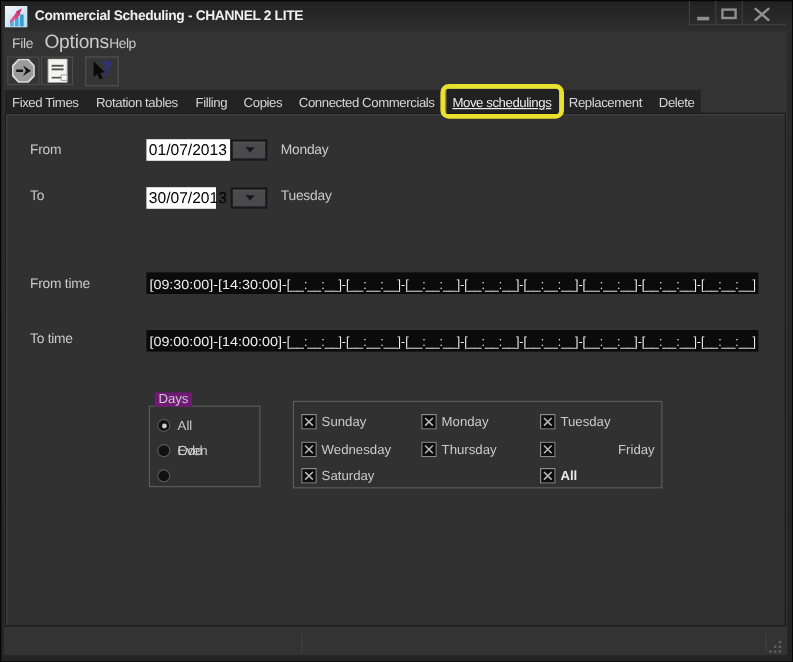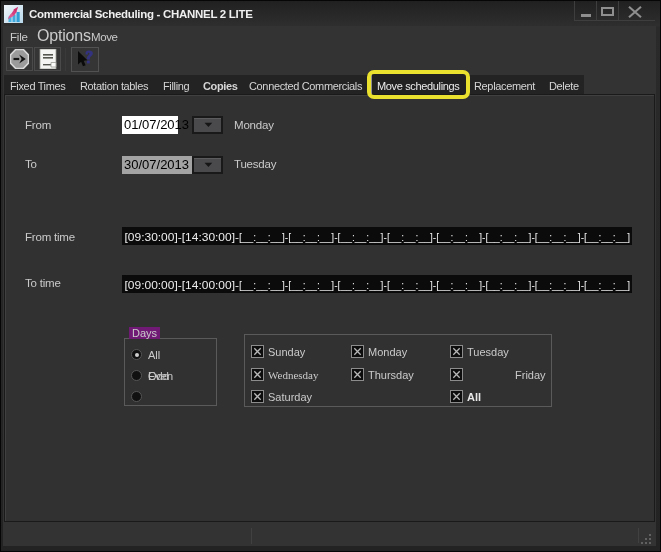--- a/index.html
+++ b/index.html
@@ -44,21 +44,21 @@
 
   <svg class="abs" style="left:53px; top:5px;" width="14" height="12" viewBox="0 0 14 12">
     <path d="M1 0.8 L13 11.2 M13 0.8 L1 11.2" stroke="#8f8f8f" stroke-width="2.1"></path>
   </svg>
 </div>
 
 <div id="client"></div>
 
 <div class="lbl" style="left:10px; top:31px; font-size:11.5px;">File</div>
 <div class="lbl" style="left:37px; top:27px; font-size:16px;">Options</div>
-<div class="lbl" style="left:91px; top:31px; font-size:11.5px; letter-spacing:-0.4px;">Move</div>
+<div class="lbl" style="left:91px; top:31px; font-size:11.5px; letter-spacing:-0.4px;">Help</div>
 
 <div class="abs" style="left:6px; top:47px; width:27px; height:24px; background:#353536; border:1px solid #4a4a4b;"></div>
 <div class="abs" style="left:34px; top:47px; width:27px; height:24px; background:#353536; border:1px solid #4a4a4b;"></div>
 <div class="abs" style="left:71px; top:47px; width:28px; height:25px; background:#353536; border:1px solid #525253;"></div>
 
 <div class="abs" style="left:65px; top:48px; width:1px; height:23px; background:#1f1f1f; border-right:1px solid #3a3a3a;"></div>
 
 <svg class="abs" style="left:10px; top:49px;" width="19" height="20" viewBox="0 0 19 20">
   <path d="M5.7 0.5 L13.3 0.5 L18.5 6 L18.5 14 L13.3 19.5 L5.7 19.5 L0.5 14 L0.5 6 Z" fill="#9b9b9b" stroke="#d8d8d8" stroke-width="1.6"></path>
   <path d="M3.5 8.9 L9.2 8.9 L9.2 11.1 L3.5 11.1 Z" fill="#141414"></path>
@@ -76,47 +76,47 @@
 <svg class="abs" style="left:76px; top:50px;" width="21" height="20" viewBox="0 0 21 20">
   <path d="M9.5 3.2 Q9.5 0.6 12.8 0.4 Q16.6 0.3 16.9 3.2 Q17 4.8 15.2 6.2 Q13.8 7.2 13.8 8.6 L13.8 9.4 L10.8 9.4 L10.8 8.2 Q10.8 6.6 12.4 5.3 Q13.7 4.2 13.5 3.3 Q13.3 2.6 12.6 2.7 Q11.9 2.8 11.9 3.8 L11.9 4.4 L9.5 4.4 Z" fill="#32327e"></path>
   <rect x="10.9" y="10.6" width="2.9" height="2.8" fill="#32327e"></rect>
   <path d="M2 1 L2 14.4 L5.1 11.7 L7 16.3 L9.6 15.2 L7.7 10.7 L11.4 10.2 Z" fill="#0a0a0a"></path>
 </svg>
 
 <div class="abs" style="left:4px; top:75px; width:580px; height:19px; background:#232324;"></div>
 <div class="tab" style="left:10px;">Fixed Times</div>
 <div class="tab" style="left:80px;">Rotation tables</div>
 <div class="tab" style="left:163px;">Filling</div>
-<div class="tab" style="left:203px;font-weight:bold;">Copies</div>
+<div class="tab" style="left:203px;">Copies</div>
 <div class="tab" style="left:249px;">Connected Commercials</div>
 <div class="tab" style="left:474px;">Replacement</div>
 <div class="tab" style="left:549px;">Delete</div>
 
 <div class="abs" style="left:4px; top:94px; width:651px; height:428px; background:#313132; border:1px solid #1a1a1a; box-shadow:inset 1px 1px 0 #404041;"></div>
 
 <div class="abs" style="left:371px; top:73px; width:96px; height:21px; background:#212122; border:1px solid #8f8f8f; border-bottom:none;"></div>
-<div class="tab" style="left:377px; color:#ececec;">Move schedulings</div>
+<div class="tab" style="left:377px; color:#ececec;text-decoration:underline;">Move schedulings</div>
 
 <div class="abs" style="left:367px; top:69.5px; width:103px; height:29px; border:4px solid #e9e12d; border-radius:7px;"></div>
 
 <div class="lbl" style="left:25px; top:119px;">From</div>
 <div class="lbl" style="left:234px; top:118.5px;">Monday</div>
 <div class="lbl" style="left:25px; top:158px;">To</div>
 <div class="lbl" style="left:234px; top:158px;">Tuesday</div>
 <div class="lbl" style="left:25px; top:231px;">From time</div>
 <div class="lbl" style="left:25px; top:277px;">To time</div>
 
-<div class="abs" style="left:122px; top:116px; width:56px; height:18px; background:#ffffff; color:#000; font-size:13px; line-height:18px; padding-left:2px;">01/07/2013</div>
+<div class="abs" style="left:122px; top:116px; width:70px; height:18px; background:#ffffff; color:#000; font-size:13px; line-height:18px; padding-left:2px;">01/07/2013</div>
 <div class="abs" style="left:192px; top:116px; width:31px; height:18px; background:#4a4a4c; border:2px solid #19191a; box-shadow:inset 0 1px 0 #5c5c5e;">
   <svg width="27" height="14" viewBox="0 0 27 14">
       <path d="M10.5 4.8 L18.3 4.8 L14.4 9 Z" fill="#161617"></path>
     </svg>
 </div>
 
-<div class="abs" style="left:122px; top:156px; width:70px; height:18px; background:#a3a3a3; color:#000; font-size:13px; line-height:18px; padding-left:2px;">30/07/2013</div>
+<div class="abs" style="left:122px; top:156px; width:58px; height:18px; background:#ffffff; color:#000; font-size:13px; line-height:18px; padding-left:2px;">30/07/2013</div>
 <div class="abs" style="left:192px; top:156px; width:31px; height:18px; background:#4a4a4c; border:2px solid #19191a; box-shadow:inset 0 1px 0 #5c5c5e;">
   <svg width="27" height="14" viewBox="0 0 27 14">
       <path d="M10.5 4.8 L18.3 4.8 L14.4 9 Z" fill="#161617"></path>
     </svg>
 </div>
 
 <div class="abs" style="left:122px; top:227px; width:510px; height:18px; background:#0b0b0b;">
   <svg width="510" height="18">
       <text x="2.5" y="13.5" font-family="Liberation Sans" font-size="11" fill="#ededed" textLength="114.5" lengthAdjust="spacingAndGlyphs">[09:30:00]-[14:30:00]-</text>
       <text x="117" y="13.5" font-family="Liberation Sans" font-size="11" fill="#ededed" textLength="391" lengthAdjust="spacingAndGlyphs">[__:__:__]-[__:__:__]-[__:__:__]-[__:__:__]-[__:__:__]-[__:__:__]-[__:__:__]-[__:__:__]</text>
@@ -156,21 +156,21 @@
 <svg class="abs cbx" style="left:450px; top:345px;" width="13" height="13" viewBox="0 0 13 13">
     <rect x="0.5" y="0.5" width="12" height="12" fill="#0d0d0d" stroke="#8c8c8c" stroke-width="1"></rect>
     <path d="M3.3 3.3 L9.7 9.7 M9.7 3.3 L3.3 9.7" stroke="#b8b8b8" stroke-width="1.3"></path>
   </svg>
 <div class="lbl sm" style="left:467px; top:346px;">Tuesday</div>
 
 <svg class="abs cbx" style="left:251px; top:368px;" width="13" height="13" viewBox="0 0 13 13">
     <rect x="0.5" y="0.5" width="12" height="12" fill="#0d0d0d" stroke="#8c8c8c" stroke-width="1"></rect>
     <path d="M3.3 3.3 L9.7 9.7 M9.7 3.3 L3.3 9.7" stroke="#b8b8b8" stroke-width="1.3"></path>
   </svg>
-<div class="lbl sm" style="left:268px; top:369px;font-family:Liberation Serif, serif;">Wednesday</div>
+<div class="lbl sm" style="left:268px; top:369px;">Wednesday</div>
 <svg class="abs cbx" style="left:351px; top:368px;" width="13" height="13" viewBox="0 0 13 13">
     <rect x="0.5" y="0.5" width="12" height="12" fill="#0d0d0d" stroke="#8c8c8c" stroke-width="1"></rect>
     <path d="M3.3 3.3 L9.7 9.7 M9.7 3.3 L3.3 9.7" stroke="#b8b8b8" stroke-width="1.3"></path>
   </svg>
 <div class="lbl sm" style="left:368px; top:369px;">Thursday</div>
 <svg class="abs cbx" style="left:450px; top:368px;" width="13" height="13" viewBox="0 0 13 13">
     <rect x="0.5" y="0.5" width="12" height="12" fill="#0d0d0d" stroke="#8c8c8c" stroke-width="1"></rect>
     <path d="M3.3 3.3 L9.7 9.7 M9.7 3.3 L3.3 9.7" stroke="#b8b8b8" stroke-width="1.3"></path>
   </svg>
 <div class="lbl sm" style="left:467px; top:369px;padding-left:48px;">Friday</div>

